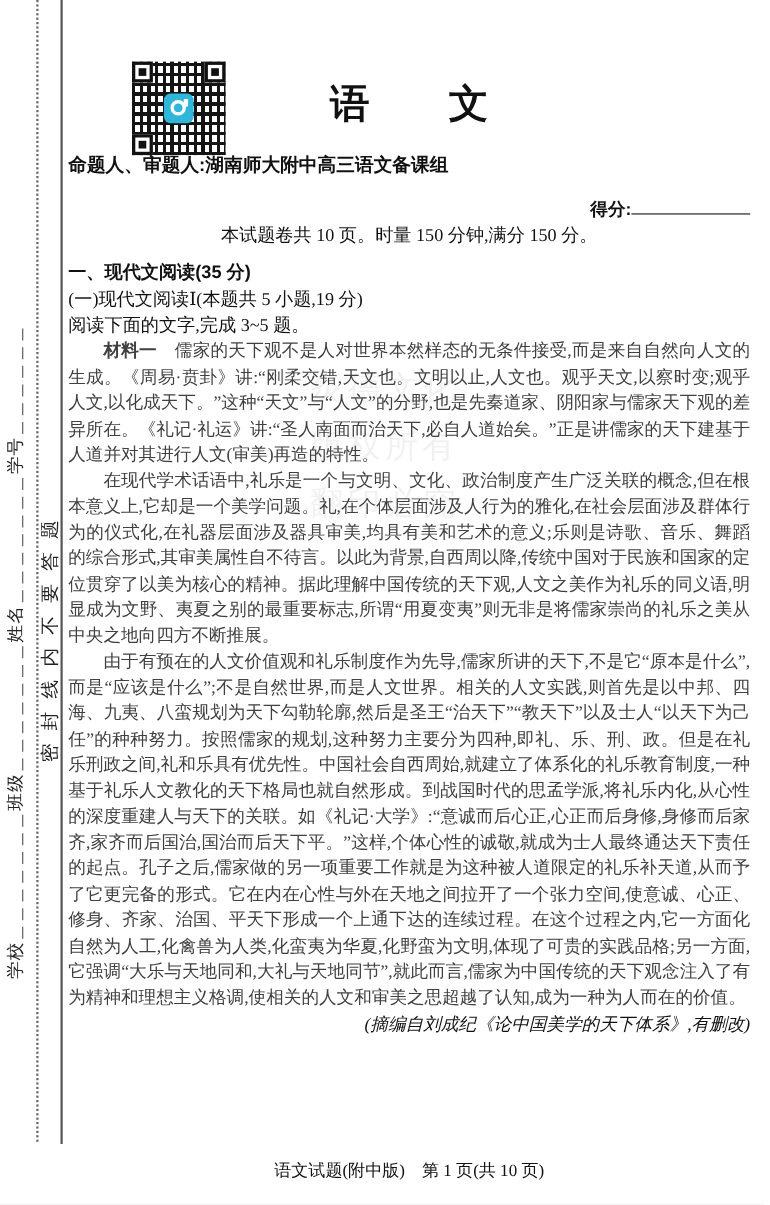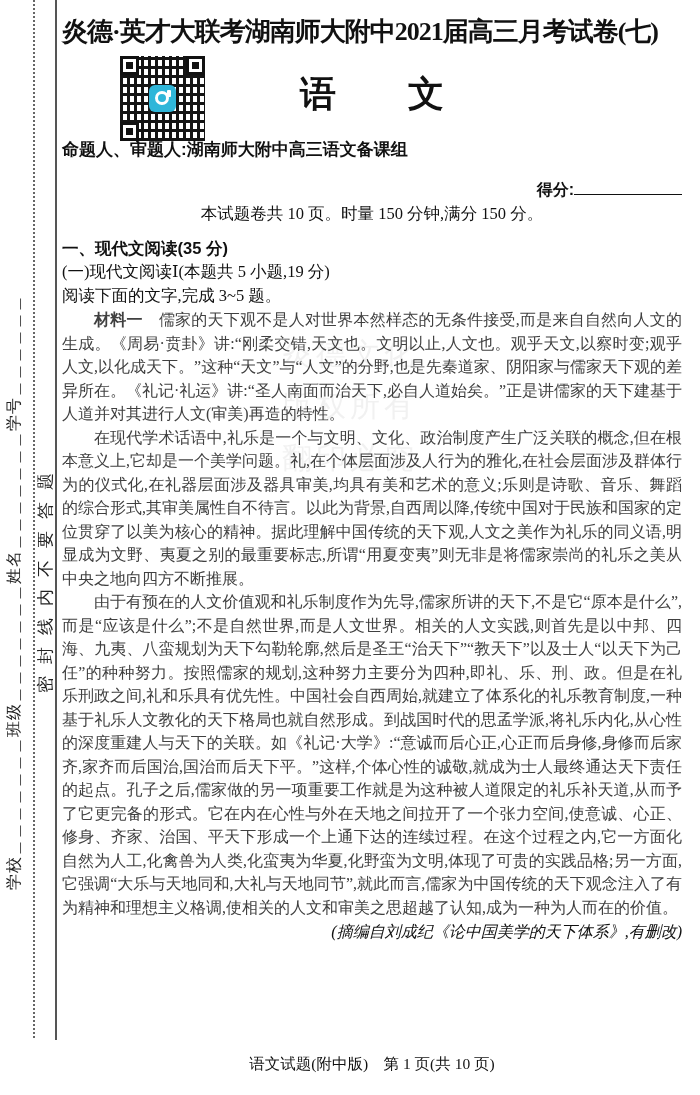--- a/index.html
+++ b/index.html
@@ -66,21 +66,20 @@
   <div class="seal-solid"></div>
 
   <div class="watermark">
     <div>炎德文化</div>
     <div>版权所有</div>
     <div>翻印必究</div>
   </div>
 
   <div class="main">
 
-    <div class="exam-title">炎德·英才大联考湖南师大附中2021届高三月考试卷(七)</div>
 
     <div class="qr">
       <div class="finder tl"></div>
       <div class="finder tr"></div>
       <div class="finder bl"></div>
       <div class="qr-logo" id="qr-logo" style="background: rgb(47, 182, 217);">
         <div class="qr-logo-ring"></div>
         <div class="qr-logo-tab"></div>
       </div>
     </div>

